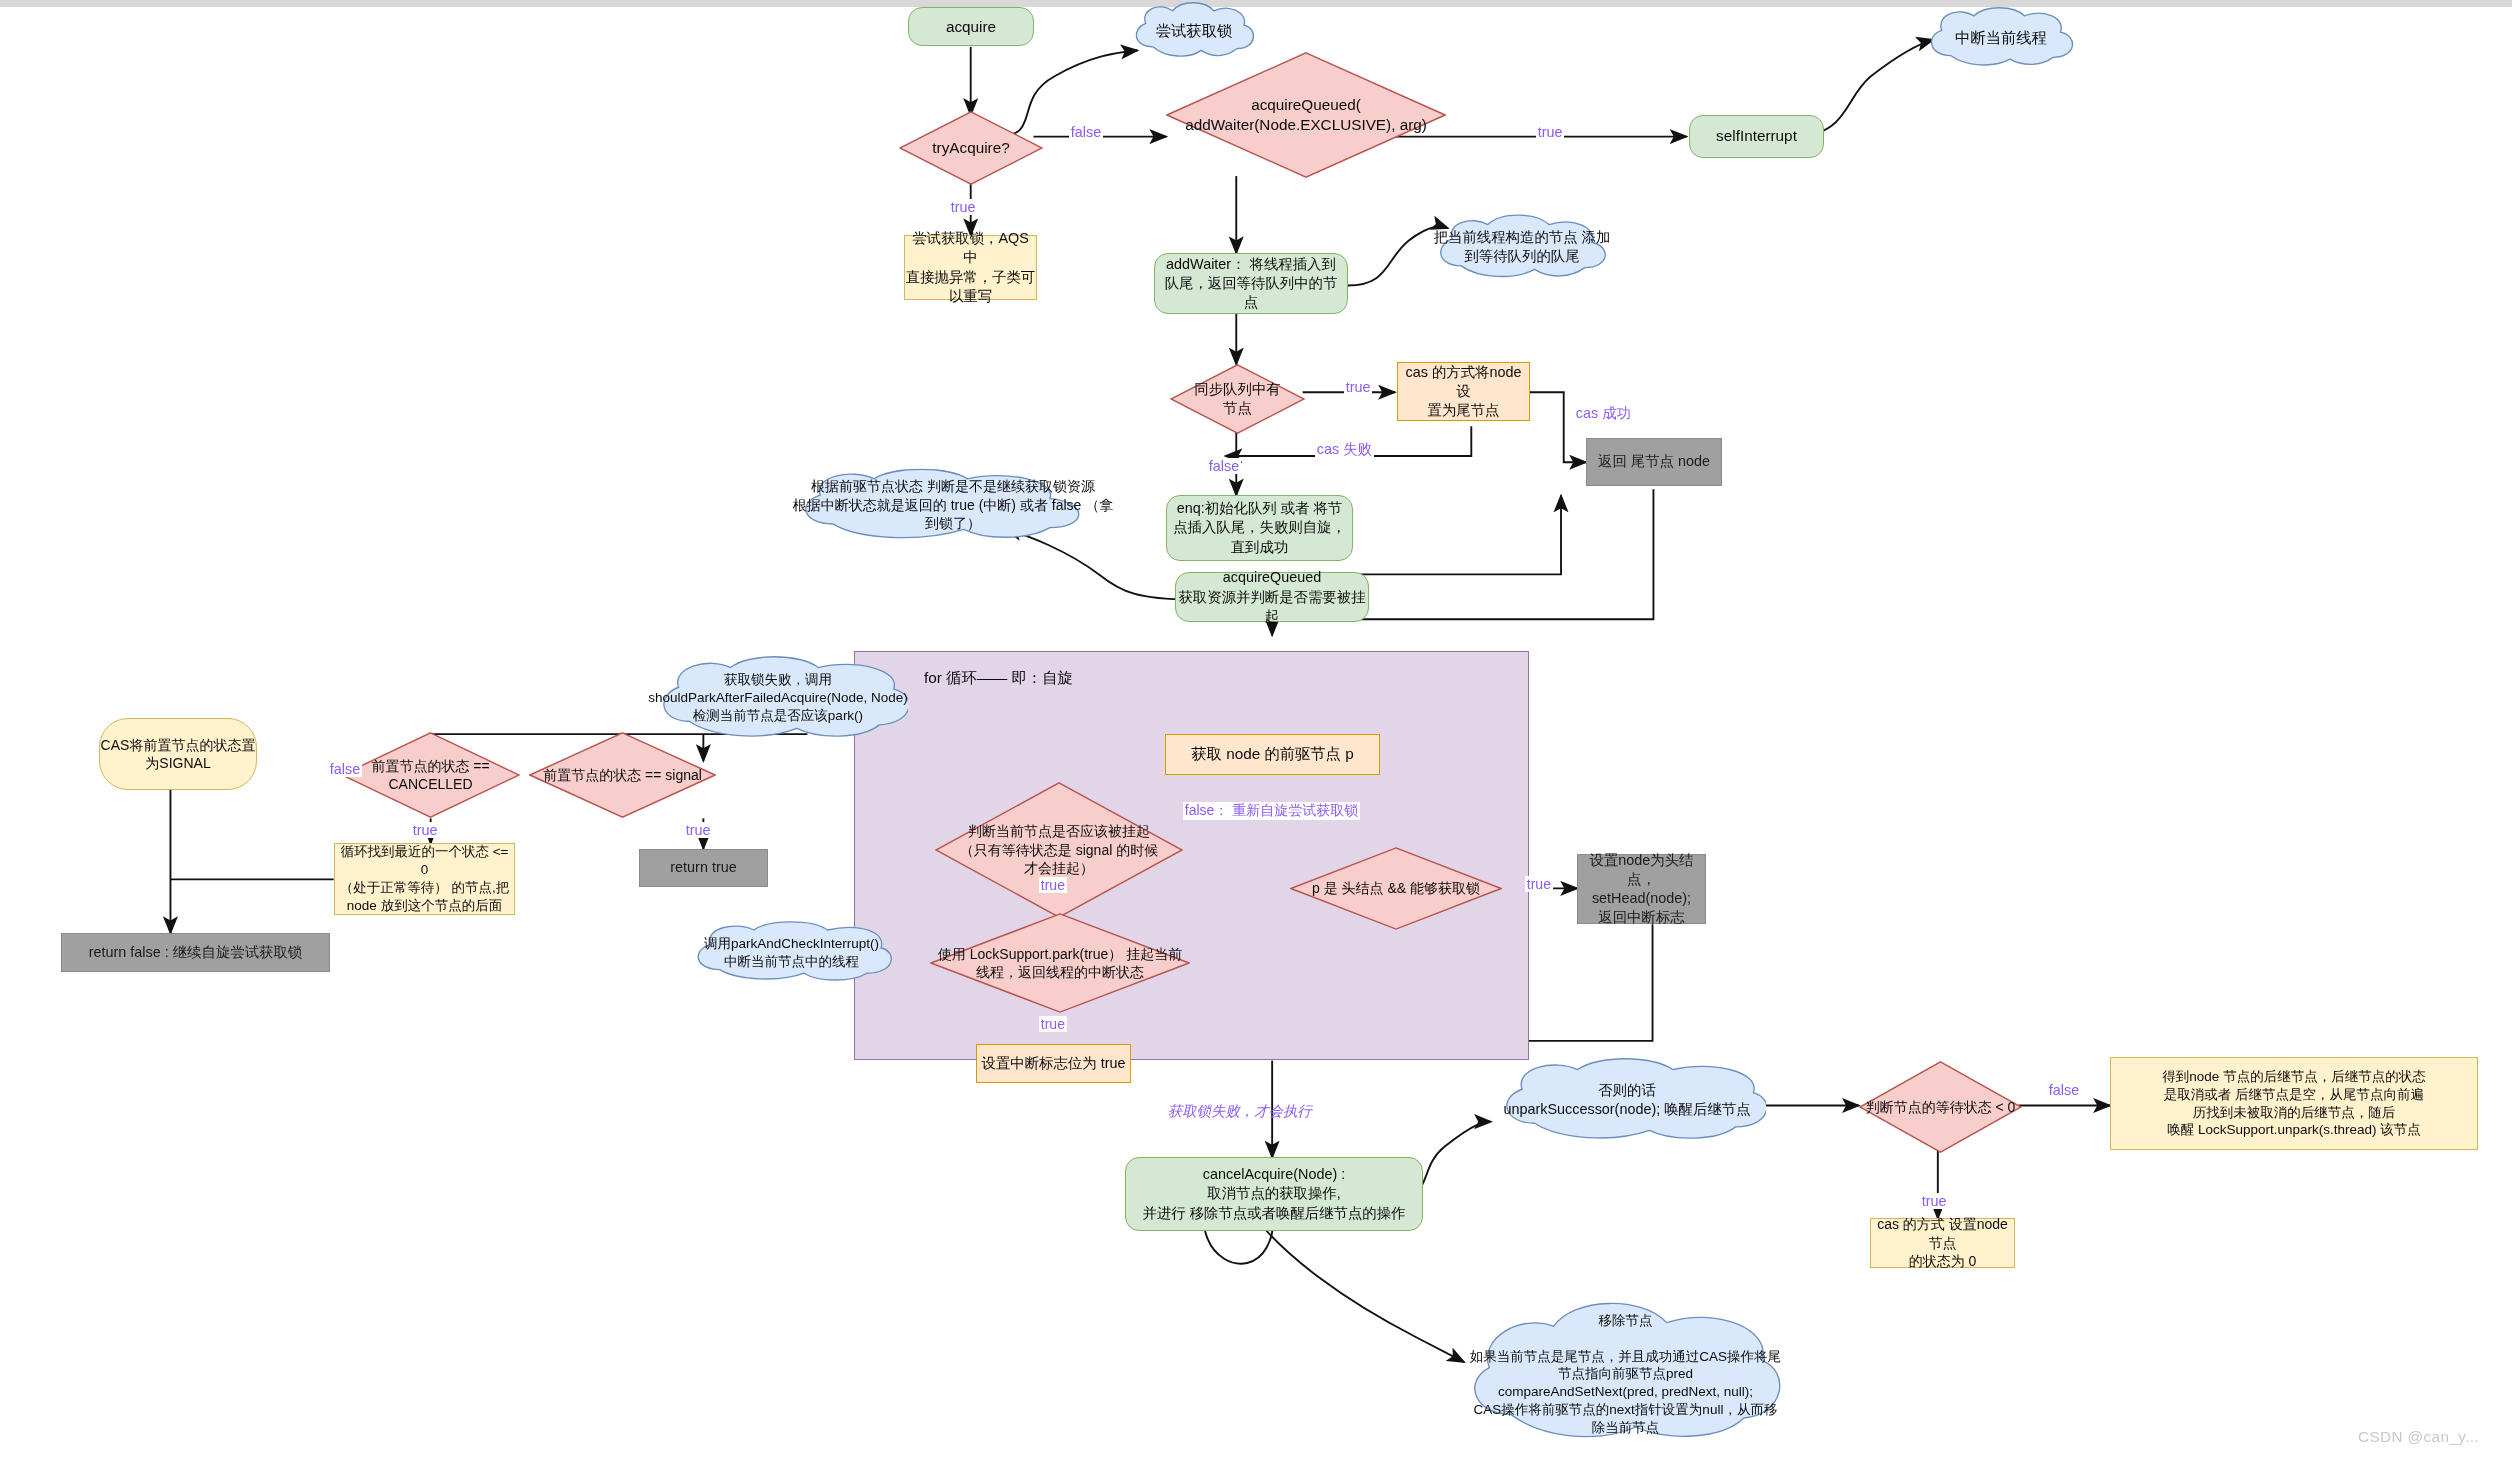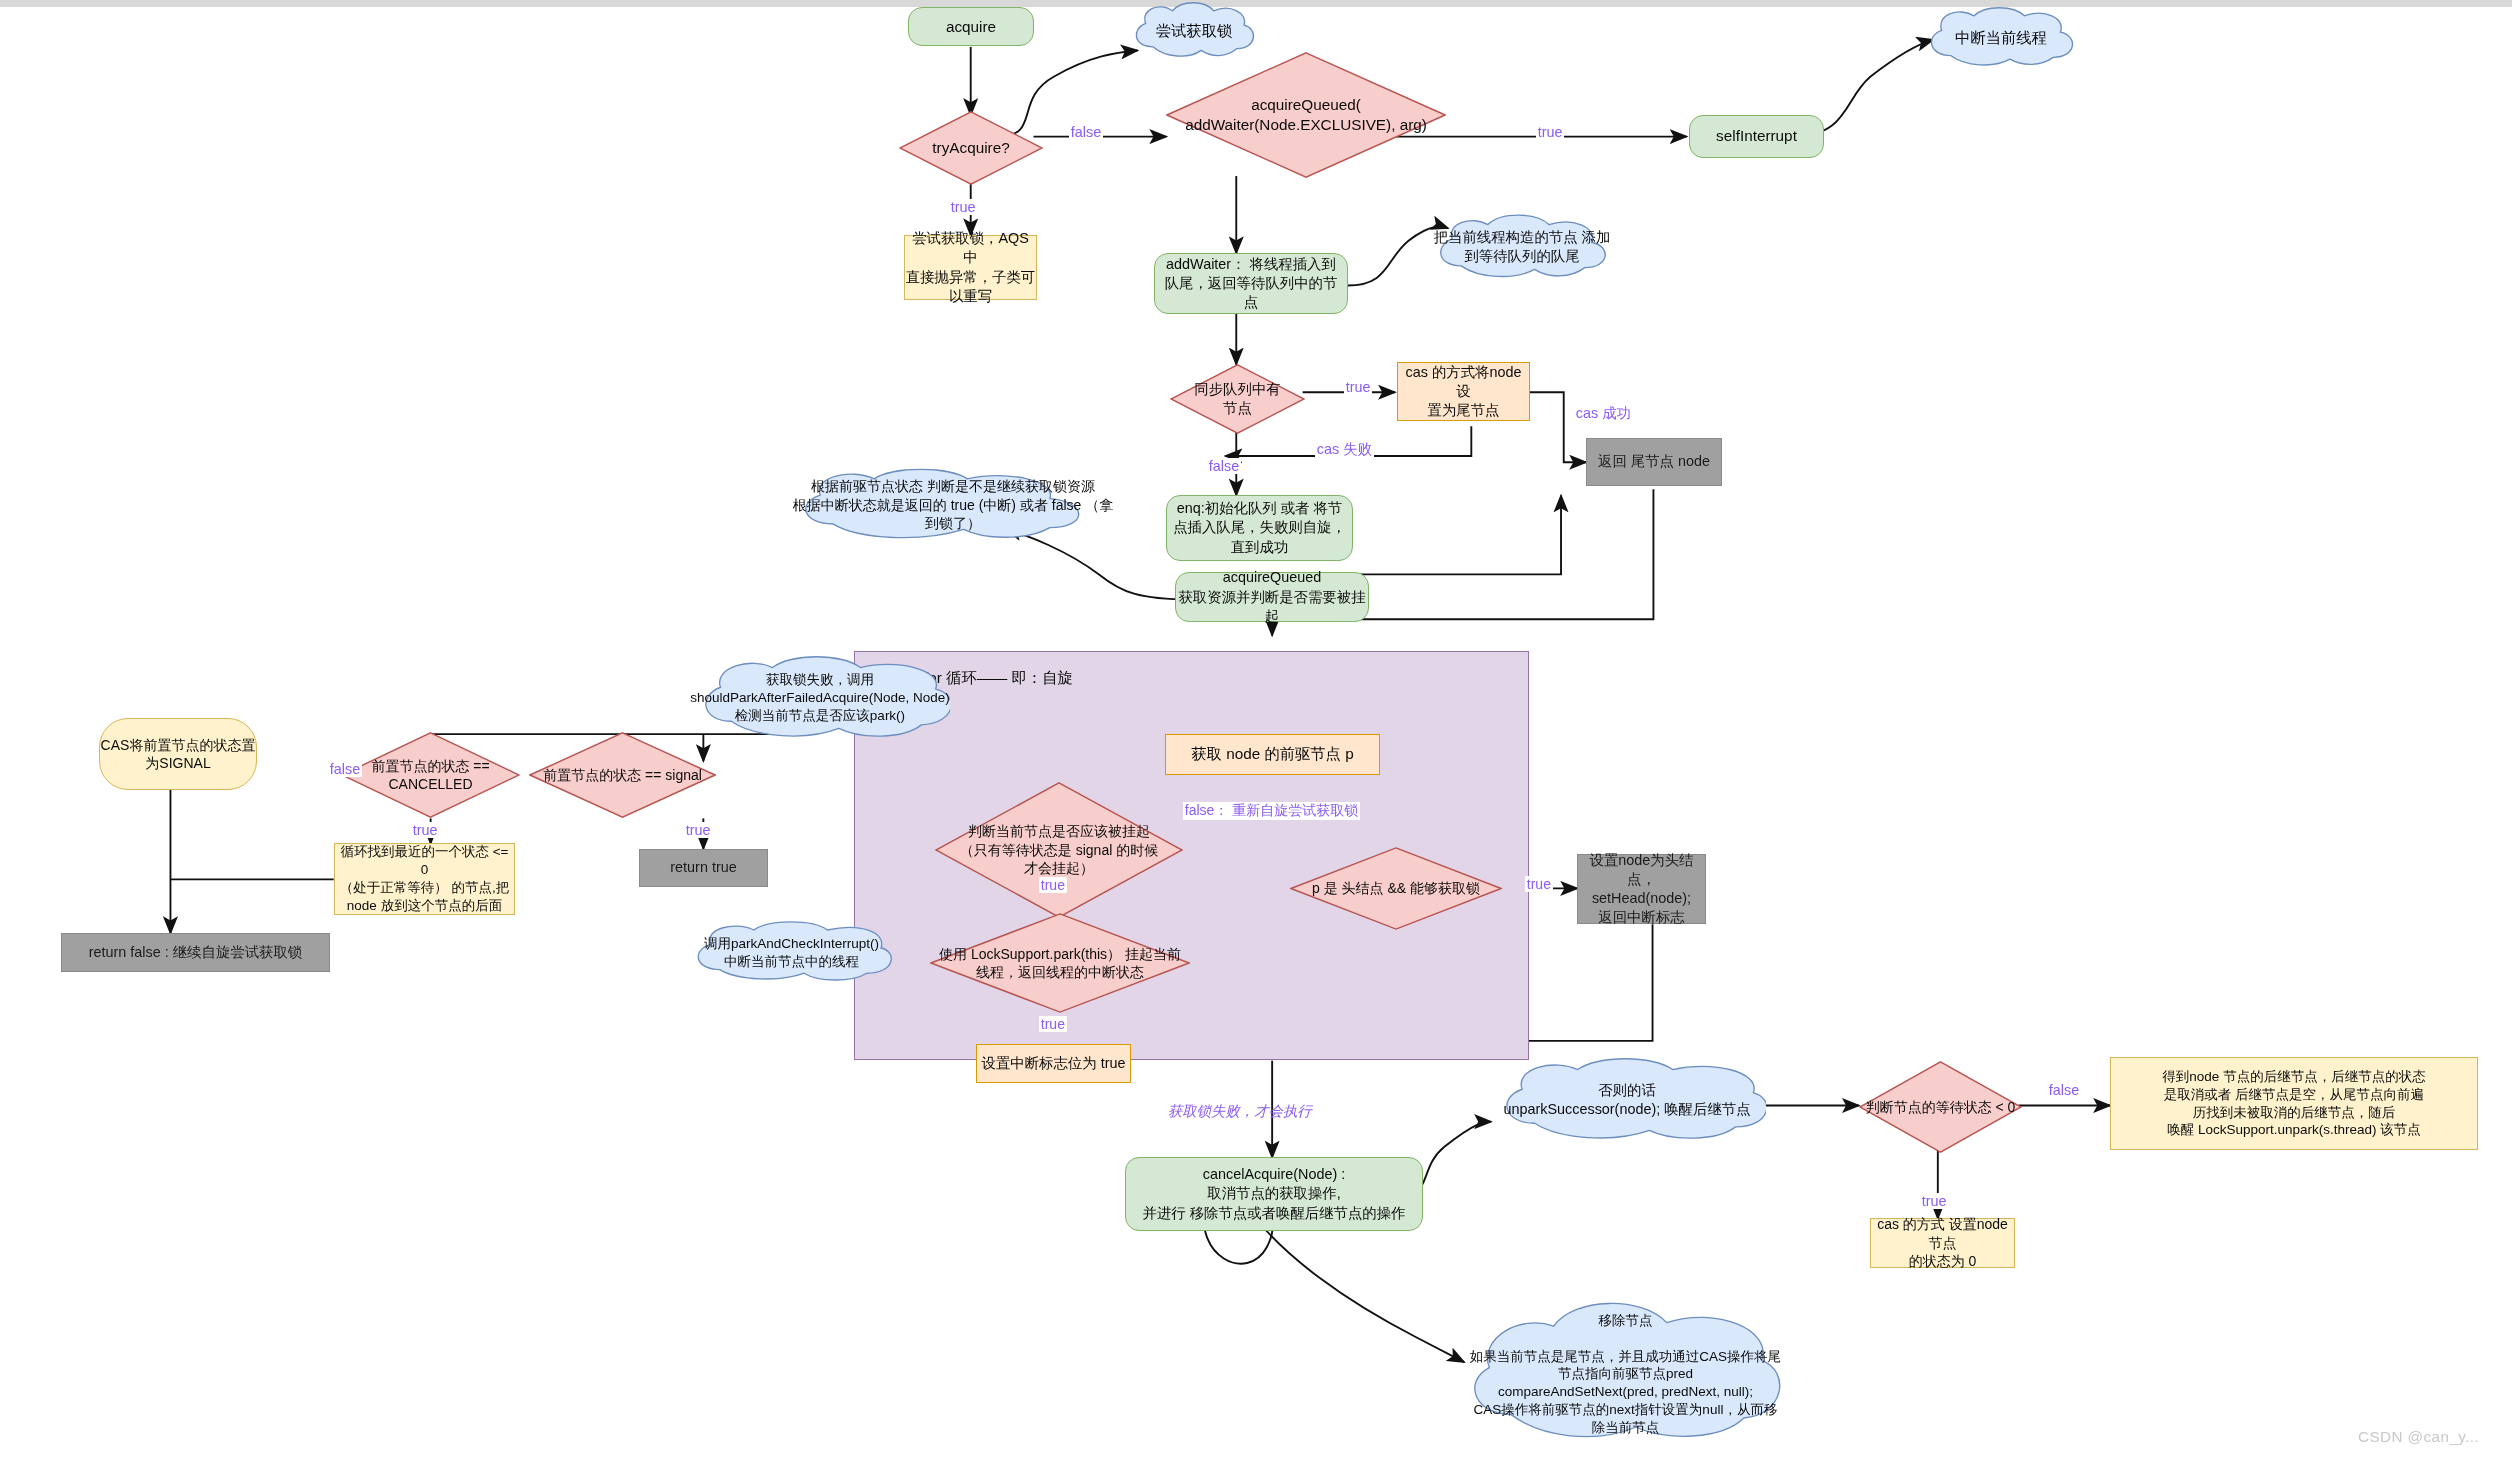--- a/index.html
+++ b/index.html
@@ -256,21 +256,21 @@
     <svg class="cshape" viewBox="0 0 368 82" preserveAspectRatio="none">
       <path d="M50,62 C16,62 10,38 36,30 C28,10 70,0 96,12 C116,-2 180,-2 200,12 C244,2 300,14 292,34 C336,38 334,66 292,66 C268,80 220,80 196,68 C150,82 80,80 50,62 Z" fill="#dae8fc" stroke="#6c8ebf" stroke-width="1.5"></path>
     </svg>
     <span class="clabel">根据前驱节点状态 判断是不是继续获取锁资源
 根据中断状态就是返回的 true (中断) 或者 false （拿到锁了）</span>
   </div>
 
   <div class="node green" style="left:1175px; top:572px; width:194px; height:50px; font-size:14.4px;">acquireQueued
 获取资源并判断是否需要被挂起</div>
 
-  <div class="node cloud" style="left:690px; top:655px; width:260px; height:86px; font-size:13.5px;align-items:center;">
+  <div class="node cloud" style="left:648px; top:655px; width:260px; height:86px; font-size:13.5px;align-items:center;">
     <svg class="cshape" viewBox="0 0 290 96" preserveAspectRatio="none">
       <path d="M46,74 C14,74 8,46 34,36 C26,14 68,2 92,14 C112,-2 170,-2 190,14 C230,4 282,16 274,38 C300,44 298,76 258,78 C238,94 190,94 166,82 C130,96 72,92 46,74 Z" fill="#dae8fc" stroke="#6c8ebf" stroke-width="1.5"></path>
     </svg>
     <span class="clabel">获取锁失败，调用
 shouldParkAfterFailedAcquire(Node, Node)
 检测当前节点是否应该park()</span>
   </div>
 
   <div class="node yellow" style="left:99px; top:718px; width:158px; height:72px; font-size:14px;border-radius:29px;">CAS将前置节点的状态置
 为SIGNAL</div>
@@ -306,21 +306,21 @@
     </svg>
     <span class="dlabel">判断当前节点是否应该被挂起
 （只有等待状态是 signal 的时候
 才会挂起）</span>
   </div>
 
   <div class="node diamond" style="left:930px; top:913px; width:260px; height:100px; font-size:14px;">
     <svg class="dshape" viewBox="0 0 290 112" preserveAspectRatio="none">
       <polygon points="145,1 289,56 145,111 1,56" fill="#f8cecc" stroke="#b85450" stroke-width="1.6"></polygon>
     </svg>
-    <span class="dlabel">使用 LockSupport.park(this） 挂起当前
+    <span class="dlabel">使用 LockSupport.park(true） 挂起当前
 线程，返回线程的中断状态</span>
   </div>
 
   <div class="node cloud" style="left:684px; top:921px; width:215px; height:63px; font-size:13.5px;">
     <svg class="cshape" viewBox="0 0 240 70" preserveAspectRatio="none">
       <path d="M40,54 C12,54 8,32 30,26 C22,8 58,0 78,10 C94,-2 144,-2 160,10 C196,2 226,12 220,30 C238,34 236,58 204,58 C188,68 150,68 134,58 C108,68 60,66 40,54 Z" fill="#dae8fc" stroke="#6c8ebf" stroke-width="1.5"></path>
     </svg>
     <span class="clabel">调用parkAndCheckInterrupt()
 中断当前节点中的线程</span>
   </div>

